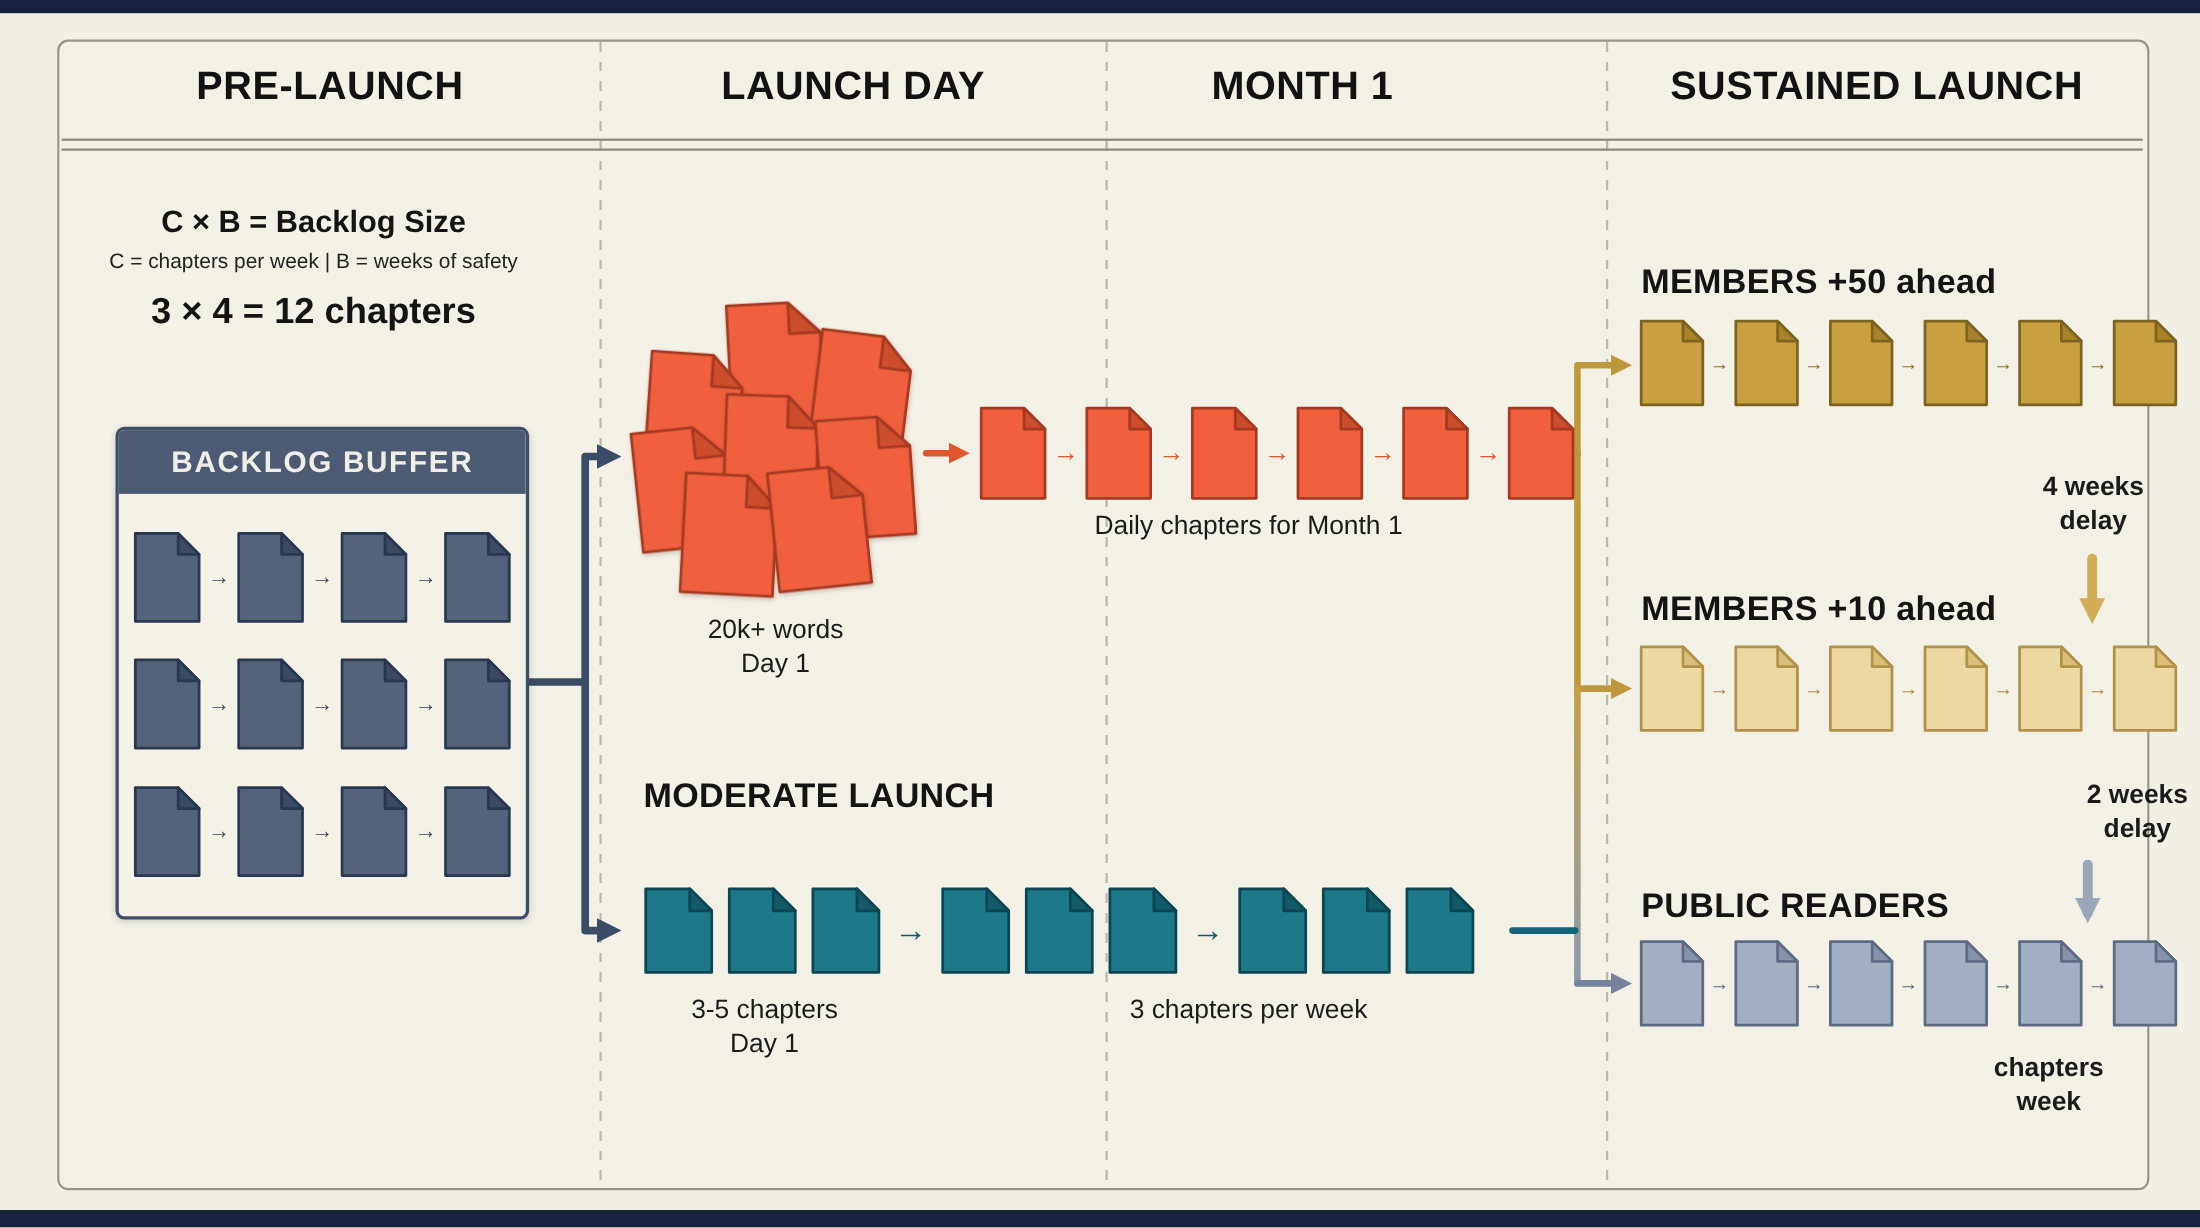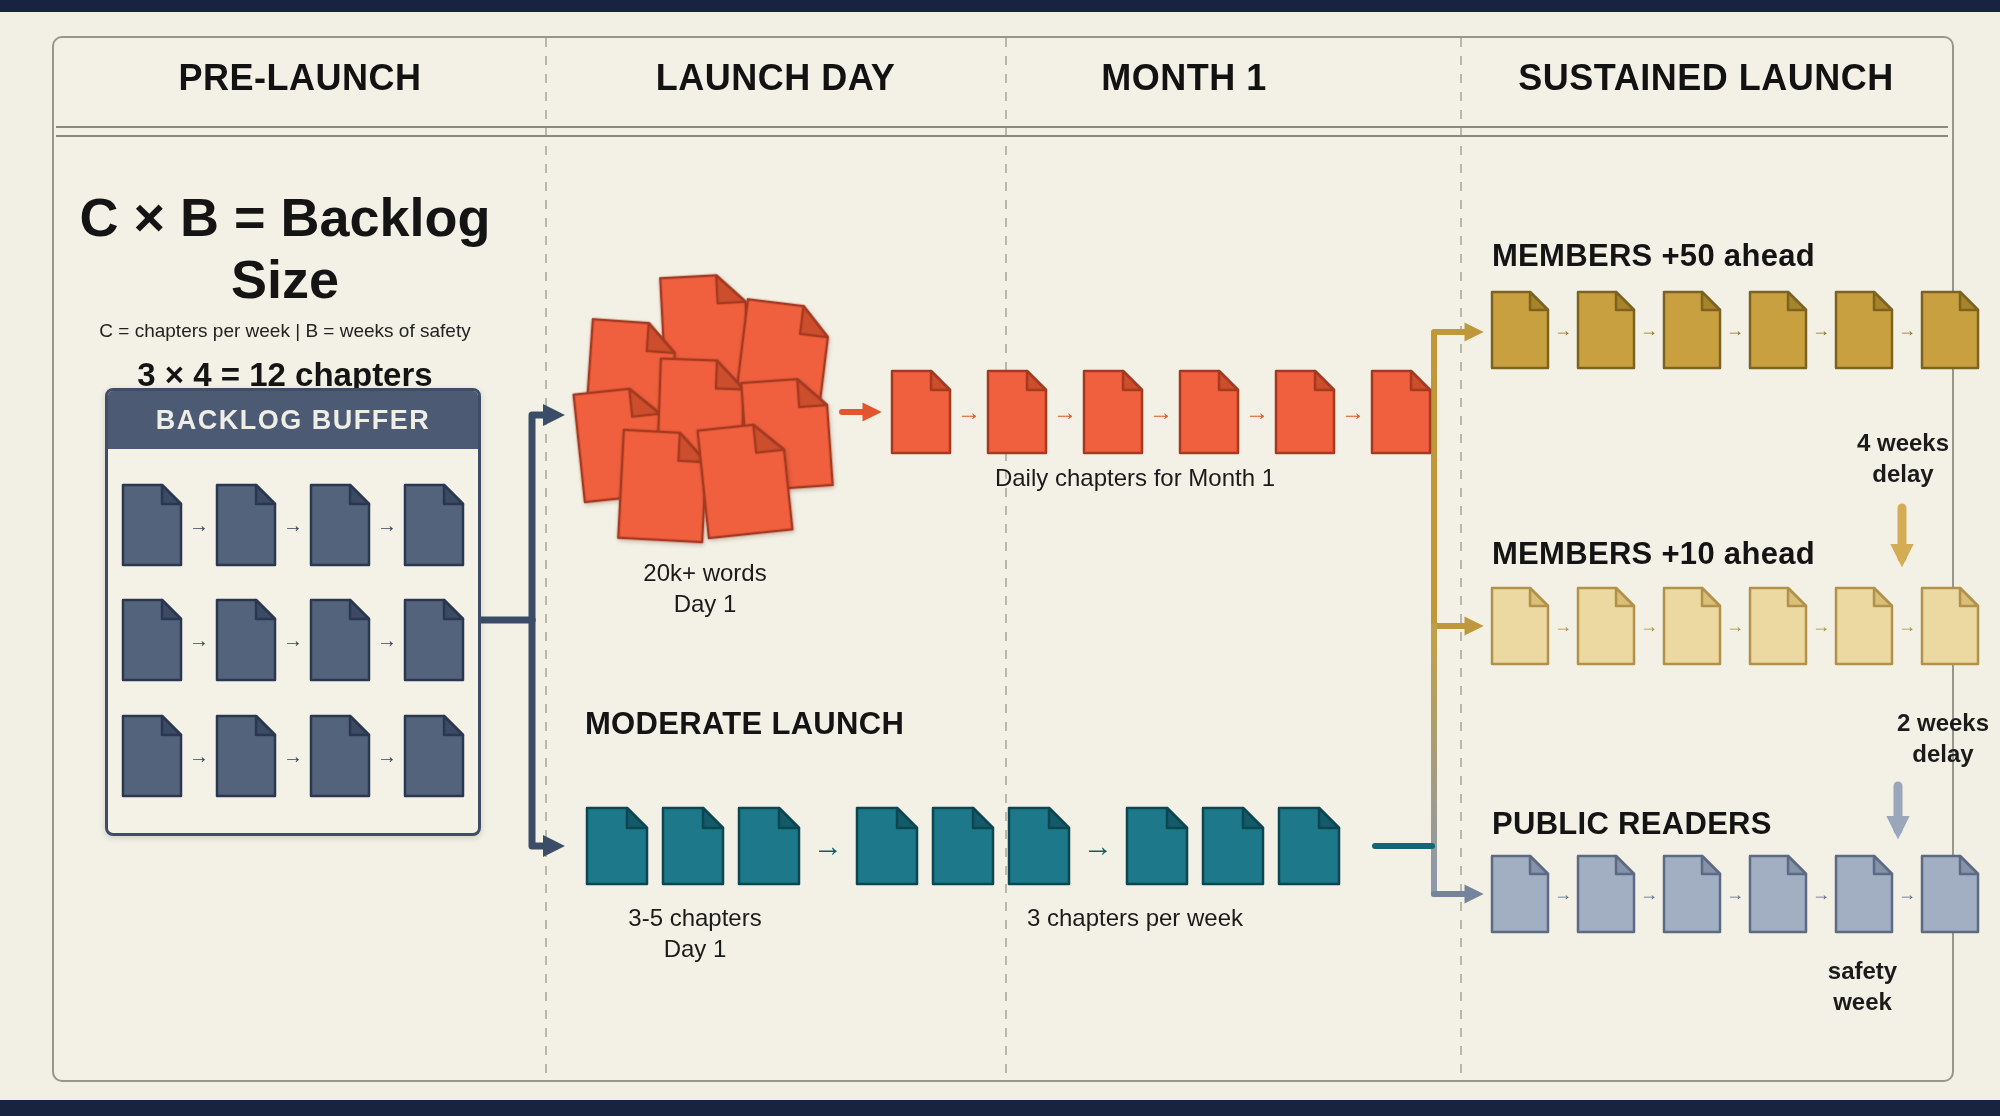--- a/index.html
+++ b/index.html
@@ -13,21 +13,21 @@
          border:2px solid #97968a;border-radius:10px;background:#f3f1e6;}
   .vline{position:absolute;top:38px;height:1038px;width:2px;
          background:repeating-linear-gradient(to bottom,#b9b7aa 0 9px,transparent 9px 18px);}
   .col-header{position:absolute;top:52px;height:52px;line-height:52px;text-align:center;
               font-size:36px;font-weight:700;letter-spacing:.5px;color:#121212;}
   .header-rule{position:absolute;left:56px;top:126px;width:1892px;height:7px;
                border-top:2px solid #8a897d;border-bottom:2px solid #8a897d;}
   .section-heading{position:absolute;font-size:31px;font-weight:700;letter-spacing:.3px;color:#141414;white-space:nowrap;}
   .caption{position:absolute;text-align:center;font-size:24px;font-weight:500;line-height:1.28;color:#1b1b1b;}
   .formula{position:absolute;left:70px;top:186px;width:430px;text-align:center;}
-  .formula .t1{font-size:54px;font-weight:700;}
+  .formula .t1{font-size:28px;font-weight:700;}
   .formula .t2{font-size:19px;font-weight:500;margin-top:10px;color:#222;}
   .formula .t3{font-size:33px;font-weight:700;margin-top:14px;}
   .backlog-box{position:absolute;left:105px;top:388px;width:370px;height:442px;
                border:3px solid #3f4e66;border-radius:8px;background:#f4f2e7;overflow:hidden;
                box-shadow:0 2px 6px rgba(40,50,70,.18);}
   .backlog-header{height:58px;background:#4c5b73;color:#efeee6;display:flex;align-items:center;
                   justify-content:center;font-size:27px;font-weight:700;letter-spacing:1.5px;}
   .backlog-body{height:378px;display:flex;flex-direction:column;justify-content:space-evenly;padding:2px 10px;}
   .docrow{display:flex;align-items:center;justify-content:center;}
   .docrow.abs{position:absolute;justify-content:flex-start;}
@@ -502,17 +502,17 @@
       <span class="doc-arrow" style="color:#5c6a83;font-size:18px">→</span>
       <span class="doc">
         <svg width="60" height="80" viewBox="0 0 60 80" style="display:block">
           <path d="M2,2 H40 L58,20 V78 H2 Z" fill="#a2aec2" stroke="#5c6a83" stroke-width="2.5" stroke-linejoin="round"></path>
           <path d="M40,2 V20 H58 Z" fill="#8593aa" stroke="#5c6a83" stroke-width="2.5" stroke-linejoin="round"></path>
         </svg>
       </span>
     </div>
 
   <div class="caption" style="left:1790px;top:956px;width:145px;font-weight:600">
-    <div>safety</div>
+    <div>chapters</div>
     <div>week</div>
   </div>
 
 </div>
 
 </body></html>

